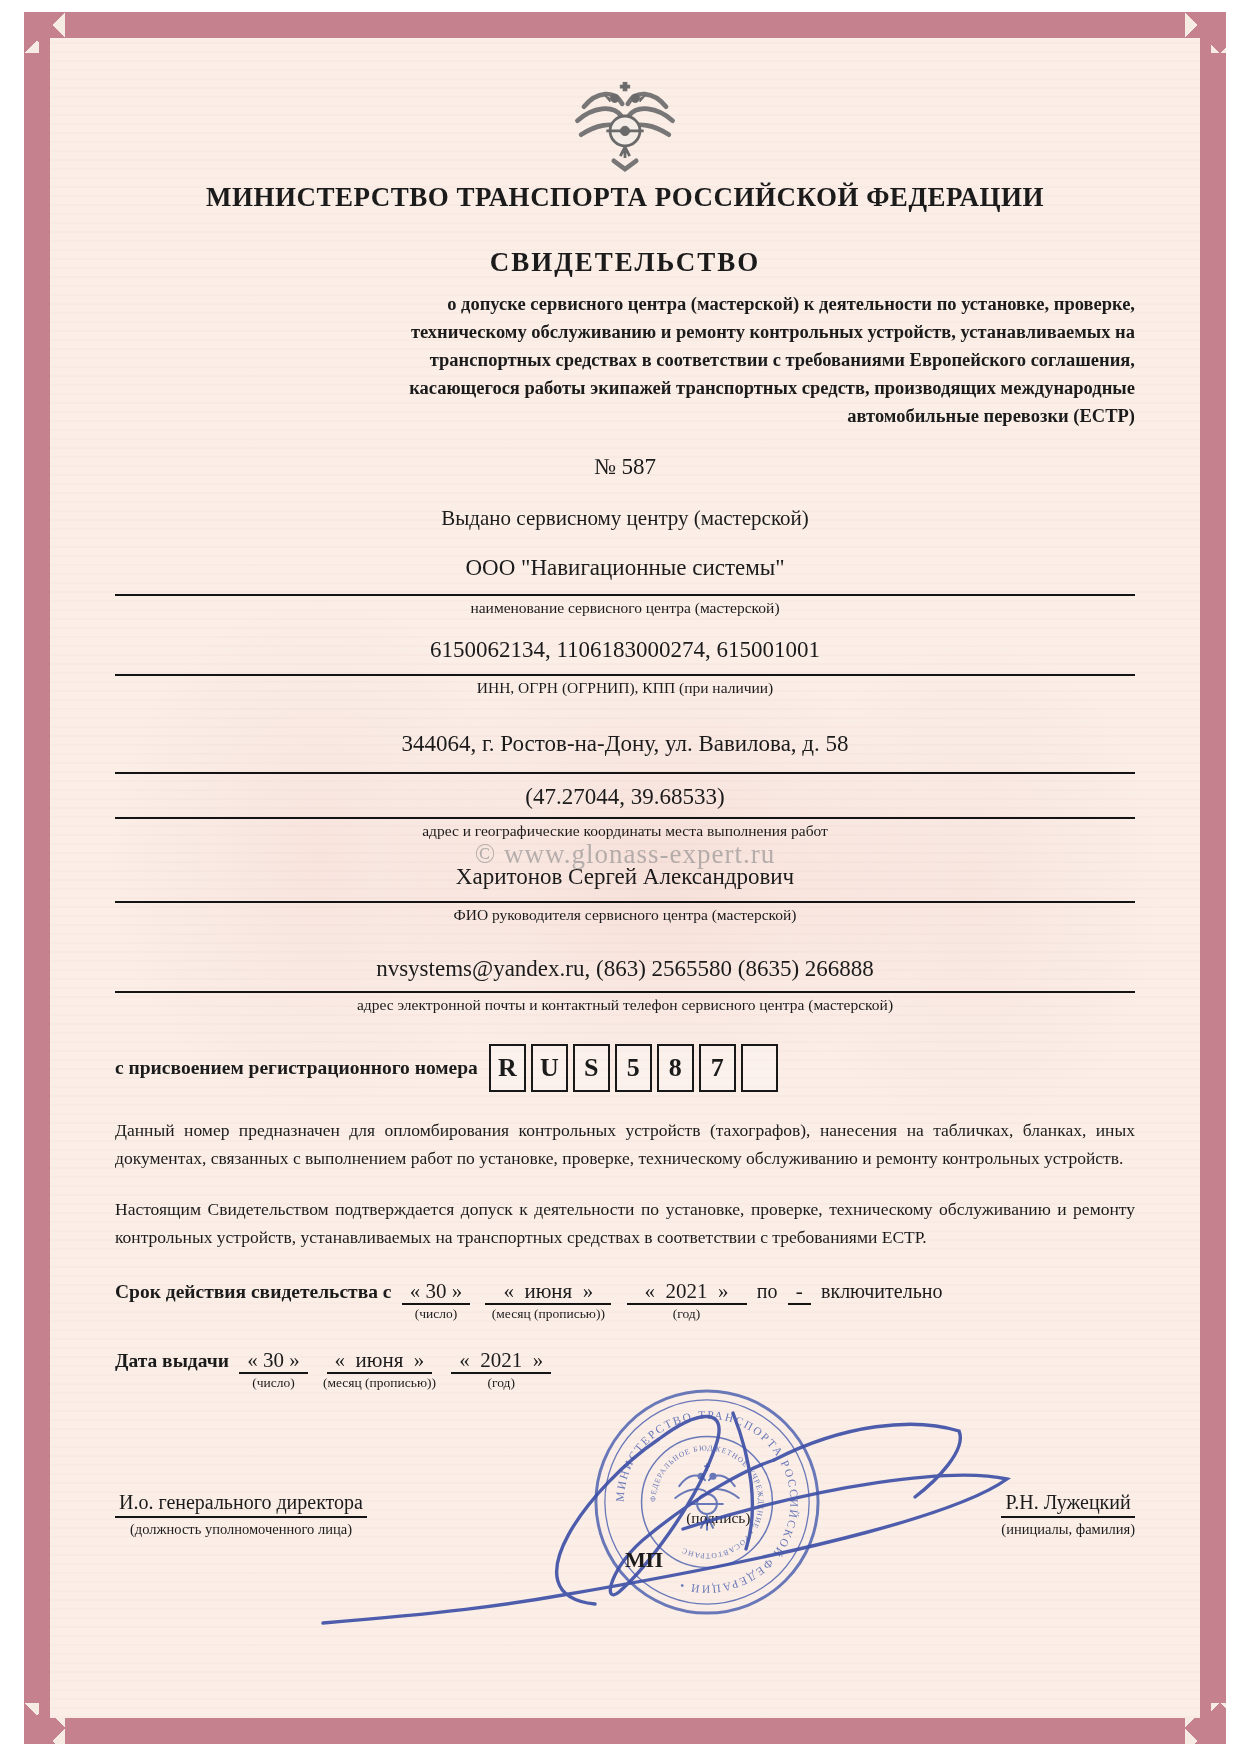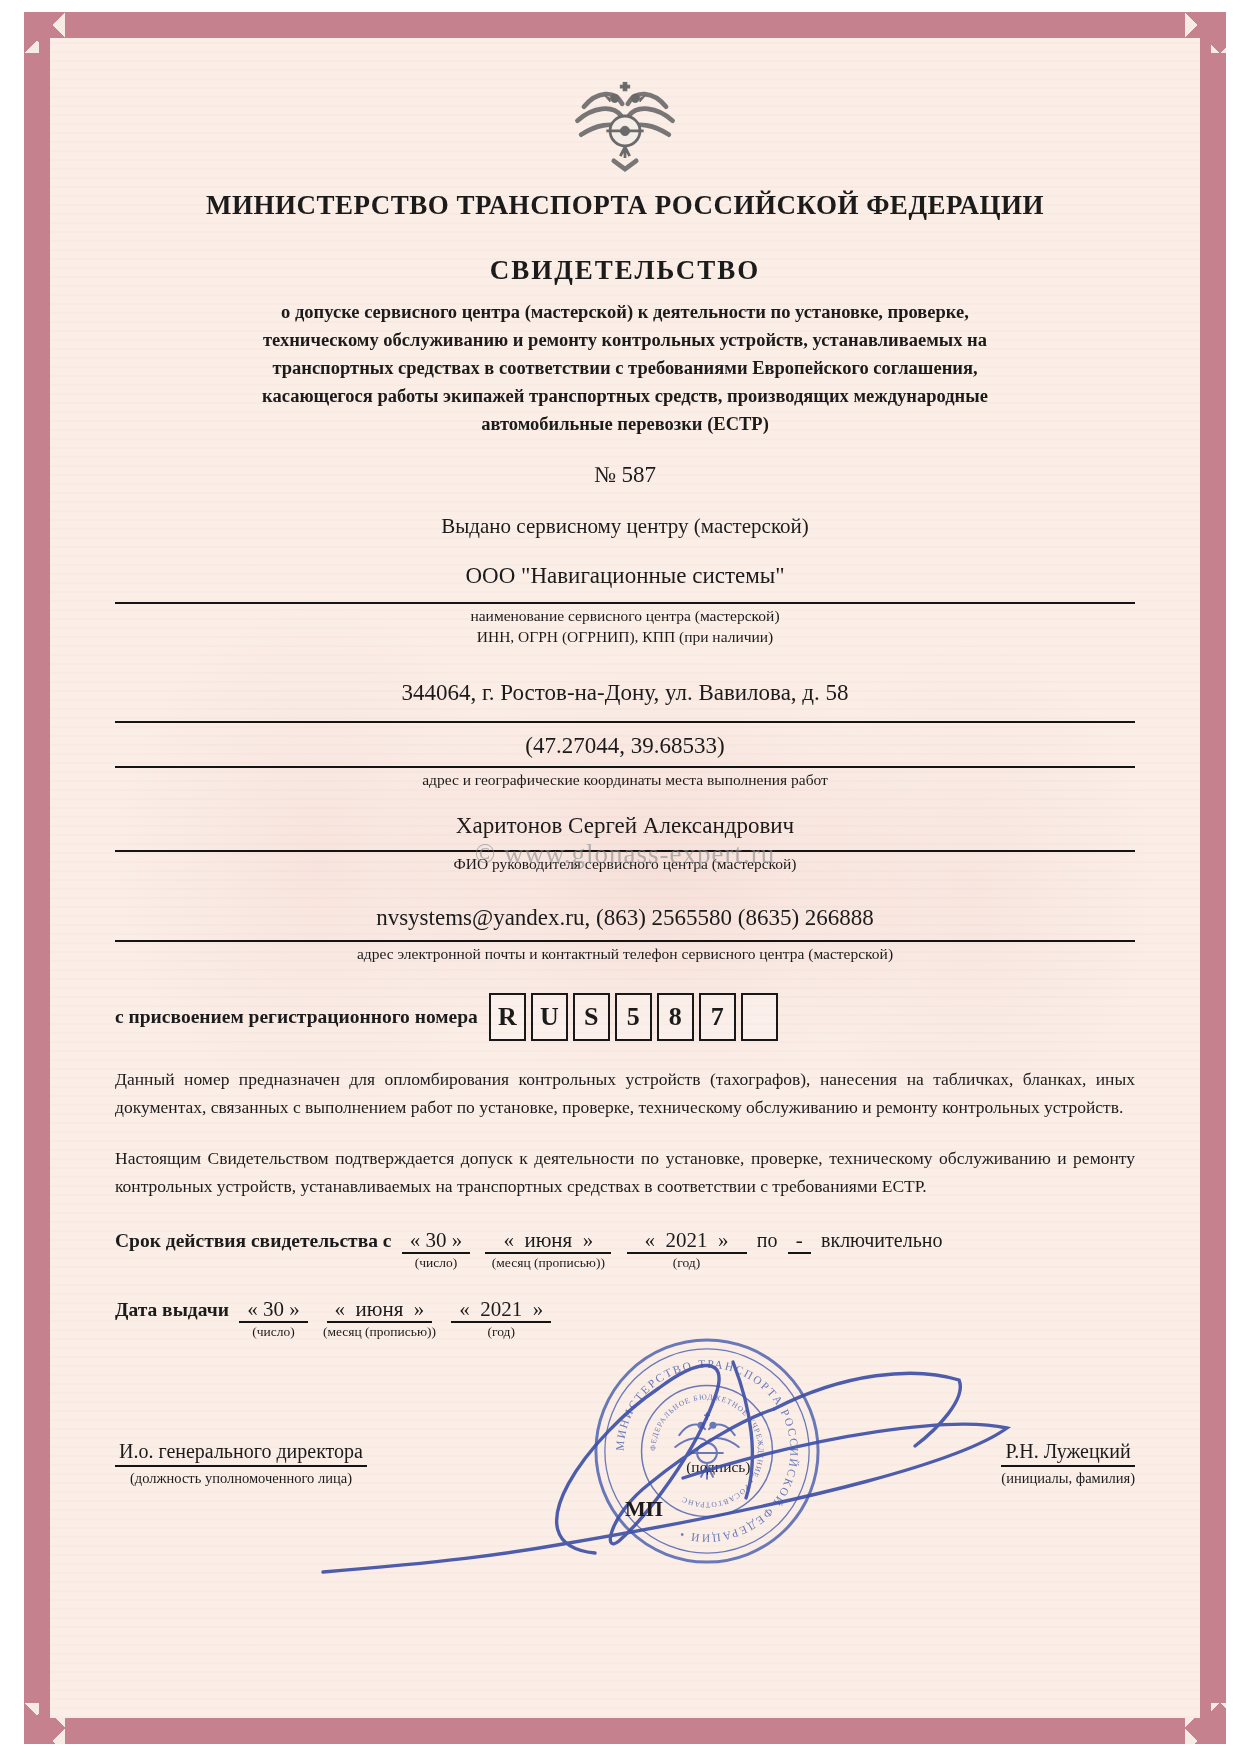--- a/index.html
+++ b/index.html
@@ -26,23 +26,23 @@
                      linear-gradient(315deg,#c5818e 50%,transparent 50.5%);}
   
   .paper{position:absolute;left:50px;top:38px;right:40px;bottom:36px;background:#fbeee7;
          z-index:2;overflow:hidden;
          background-image:repeating-linear-gradient(0deg,rgba(205,150,145,.05) 0 2px,transparent 2px 9px);}
   .blob{position:absolute;border-radius:50%;pointer-events:none;}
   .content{position:relative;padding:24px 65px 0 65px;}
   .center{text-align:center;}
   
   .emblem{display:block;margin:16px auto 0 auto;}
-  .ministry{font-weight:bold;font-size:27px;letter-spacing:.5px;margin-top:8px;}
+  .ministry{font-weight:bold;font-size:27px;letter-spacing:.5px;}
   .doc-title{font-weight:bold;font-size:27px;letter-spacing:2px;margin-top:34px;}
-  .intro{margin-top:12px;font-weight:bold;font-size:18.5px;line-height:28px;}
+  .intro{margin-top:12px;font-weight:bold;font-size:18.5px;line-height:28px;text-align:right;}
   .doc-number{font-size:23px;margin-top:24px;}
   .issued-to{font-size:21px;margin-top:26px;}
   
   .field{border-bottom:2px solid #141414;}
   .fval{font-size:23px;}
   .flabel{font-size:15.5px;margin-top:3px;}
   .f-name{margin-top:24px;padding-bottom:13px;}
   .f-inn{margin-top:20px;padding-bottom:11px;}
   .f-addr{margin-top:34px;padding-bottom:15px;}
   .f-coord{margin-top:10px;padding-bottom:7px;}
@@ -133,20 +133,23 @@
 
     <div class="doc-number center">№ 587</div>
 
     <div class="issued-to center">Выдано сервисному центру (мастерской)</div>
 
     <div class="field f-name center">
       <span class="fval">ООО "Навигационные системы"</span>
     </div>
     <div class="flabel center">наименование сервисного центра (мастерской)</div>
 
+    <div class="field f-inn center">
+      <span class="fval">6150062134, 1106183000274, 615001001</span>
+    </div>
     <div class="flabel center">ИНН, ОГРН (ОГРНИП), КПП (при наличии)</div>
 
     <div class="field f-addr center">
       <span class="fval">344064, г. Ростов-на-Дону, ул. Вавилова, д. 58</span>
     </div>
     <div class="field f-coord center">
       <span class="fval">(47.27044, 39.68533)</span>
     </div>
     <div class="flabel center">адрес и географические координаты места выполнения работ</div>
 

